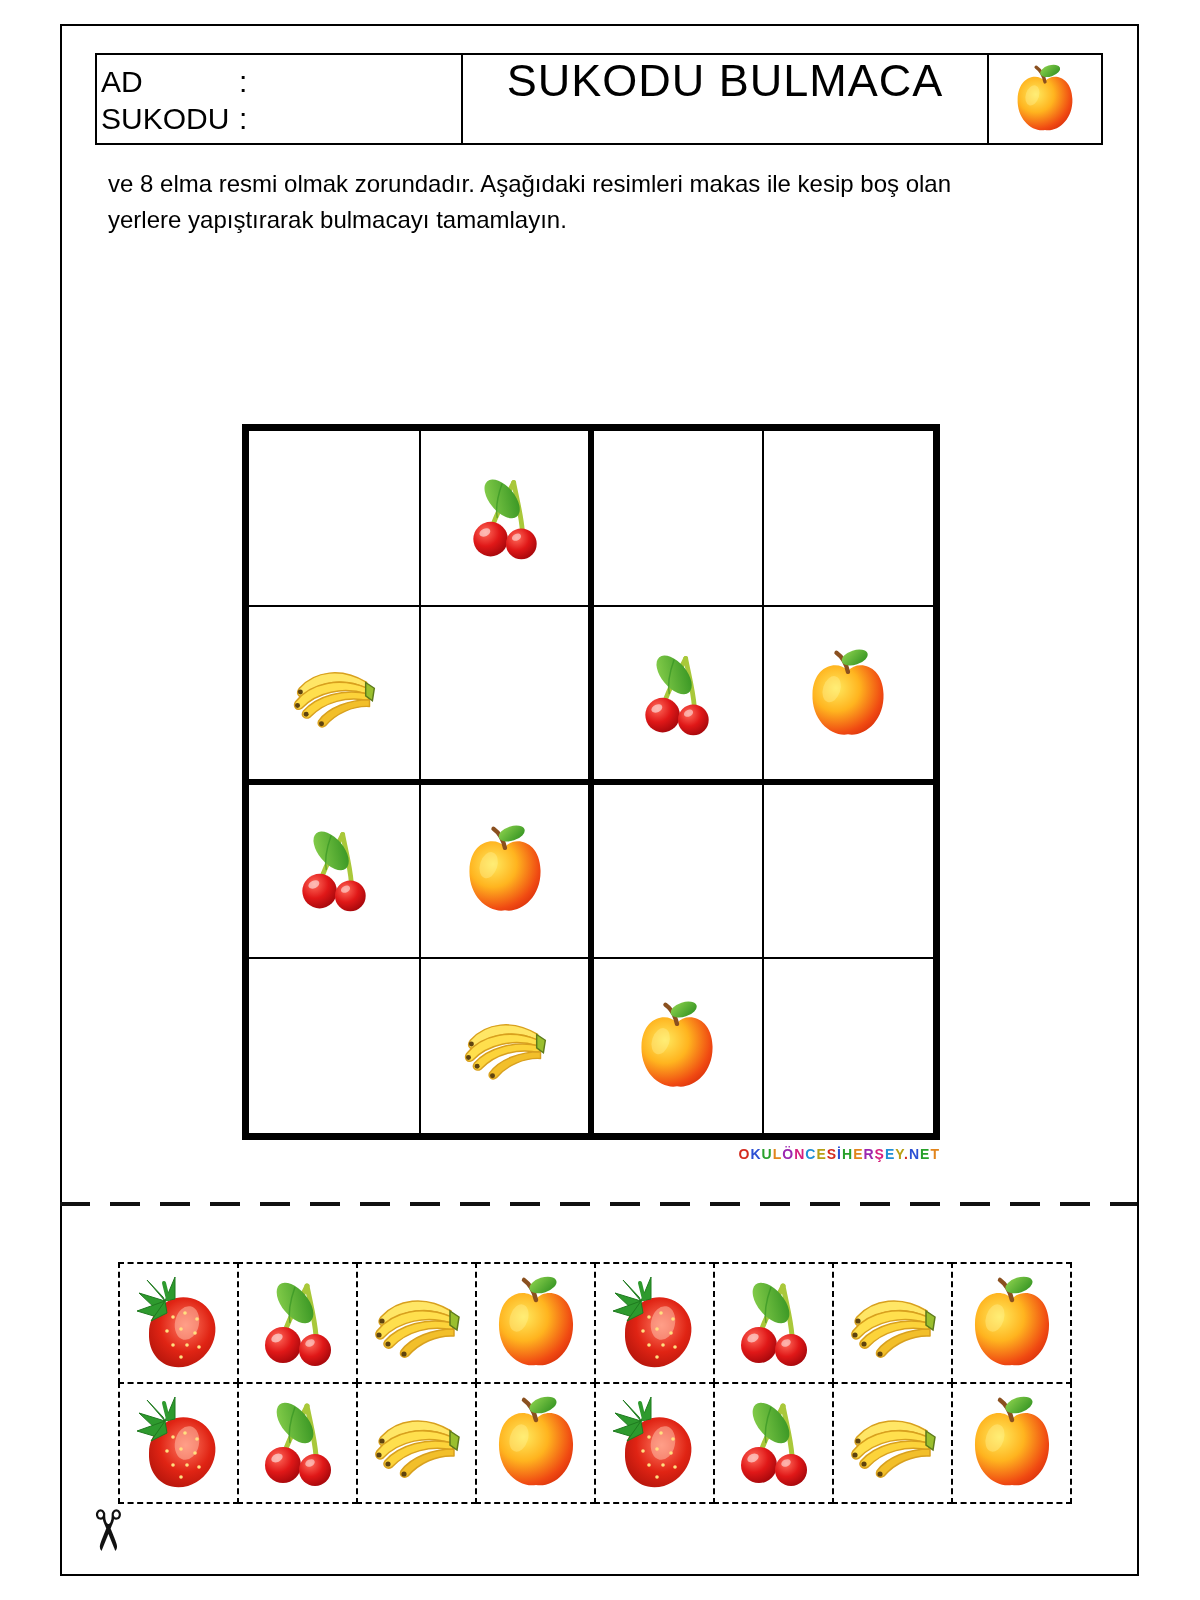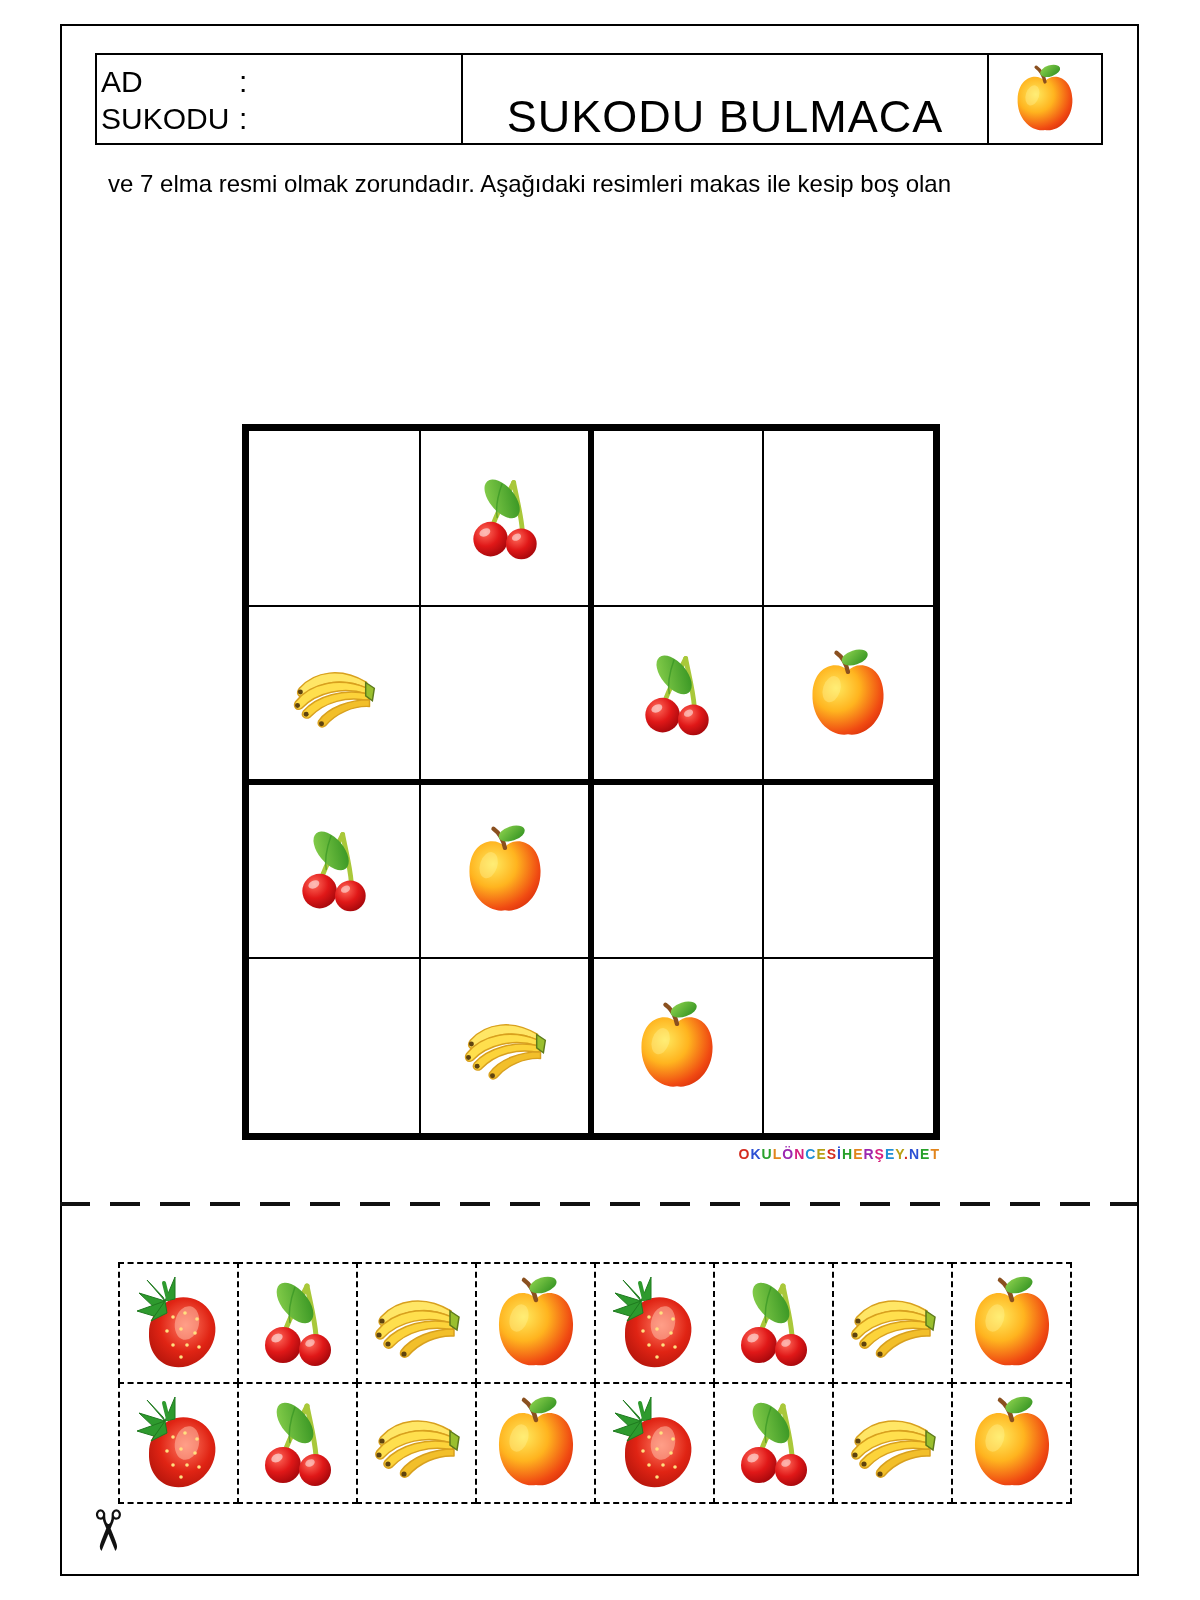--- a/index.html
+++ b/index.html
@@ -7,21 +7,21 @@
   .abs{position:absolute;}
 
   
   .page-border{left:60px;top:24px;width:1075px;height:1548px;border:2px solid #000;}
 
   
   .header-box{left:95px;top:53px;width:1004px;height:88px;border:2px solid #000;display:flex;}
   .name-section{width:366px;border-right:2px solid #000;padding:8px 0 0 4px;box-sizing:border-box;}
   .name-row{font-size:30px;line-height:37px;display:flex;}
   .name-row .lbl{display:inline-block;width:138px;}
-  .title-section{flex:1;display:flex;align-items:flex-end;justify-content:center;border-right:2px solid #000;}
+  .title-section{flex:1;display:flex;align-items:flex-start;justify-content:center;border-right:2px solid #000;}
   .page-title{font-size:45px;letter-spacing:1px;}
   .apple-section{width:112px;display:flex;align-items:center;justify-content:center;}
 
   
   .instructions{left:108px;top:166px;width:950px;font-size:24px;line-height:36px;}
   .instructions .lead{font-size:31px;margin-right:10px;}
   .instr-line{white-space:nowrap;}
 
   
   .sudoku{left:242px;top:424px;width:698px;height:716px;border:6px solid #000;box-sizing:border-box;
@@ -155,21 +155,22 @@
     <span class="page-title">SUKODU BULMACA</span>
   </div>
   <div class="apple-section">
     <svg class="fruit" width="74" height="74" viewBox="0 0 100 100">
         <use href="#sym-apple"></use>
       </svg>
   </div>
 </div>
 
 <div class="abs instructions">
-  <div class="instr-line">ve 7 elma resmi olmak zorundadır. Aşağıdaki resimleri makas ile kesip boş olan</div>
+  <div class="instr-line">ve 8 elma resmi olmak zorundadır. Aşağıdaki resimleri makas ile kesip boş olan</div>
+  <div class="instr-line">yerlere yapıştırarak bulmacayı tamamlayın.</div>
 </div>
 
 <div class="abs sudoku">
     <div class="cell"></div>
     <div class="cell">
       <svg width="96" height="96" viewBox="0 0 100 100" class="fruit">
         <use href="#sym-cherry"></use>
       </svg>
     </div>
     <div class="cell"></div>

